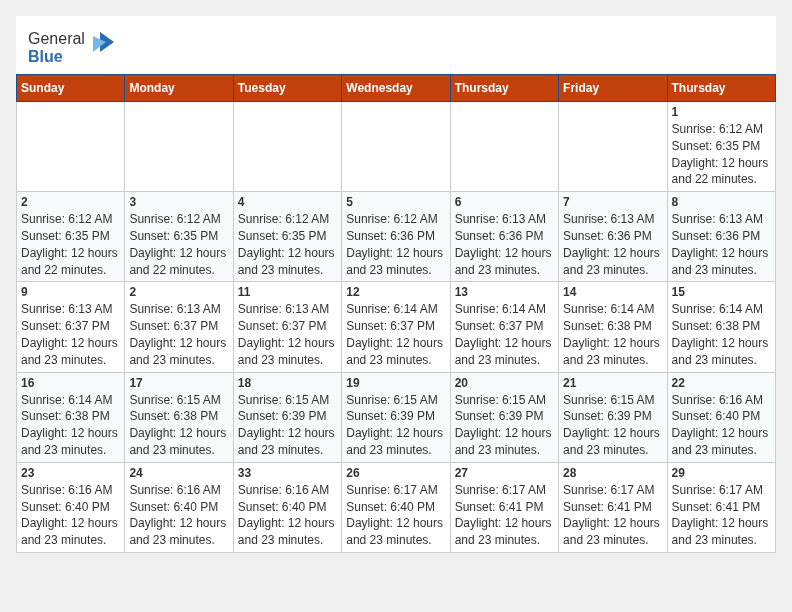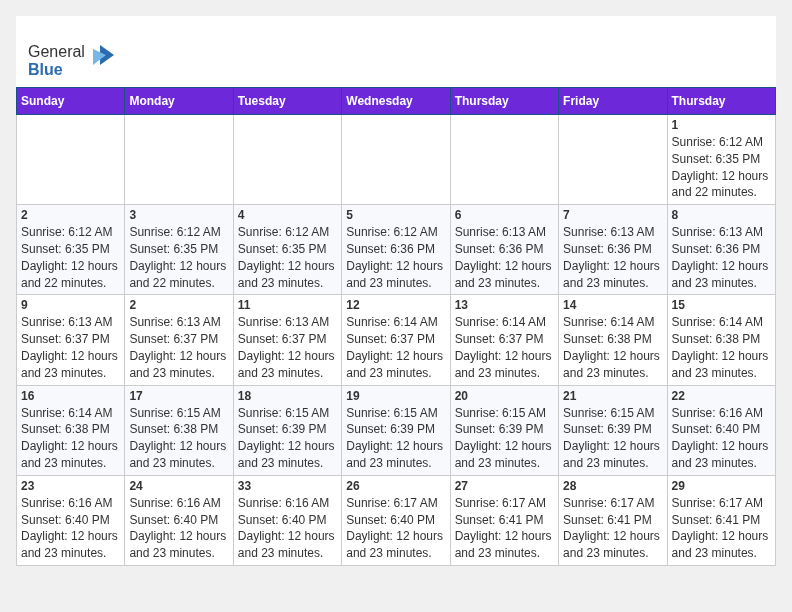--- a/index.html
+++ b/index.html
@@ -12,21 +12,21 @@
     }
     .page {
       background: #fff;
       width: 760px;
       margin: 0 auto;
     }
     .header {
       display: flex;
       justify-content: space-between;
       align-items: flex-start;
-      padding: 25px 16px 8px 12px;
+      padding: 12px 16px 8px 12px;
     }
     .logo {
       display: flex;
       align-items: center;
       gap: 4px;
     }
     .title-area {
       text-align: right;
     }
     .month-title {
@@ -76,21 +76,21 @@
     .empty-cell {
       background: #fff;
     }
     tr:nth-child(even) td {
       background: #f7f9fc;
     }
     tr:nth-child(odd) td {
       background: #fff;
     }
     .calendar thead tr th {
-      background: #6d28d9;
+      background: #c2410c;
     }
   </style>
 </head>
 <body>
 
 <div class="page">
   <div class="header">
     <div class="logo">
         <svg viewBox="0 0 90 38" width="90" height="38">
           <text x="0" y="16" font-size="16" font-family="Arial" fill="#333">General</text>

